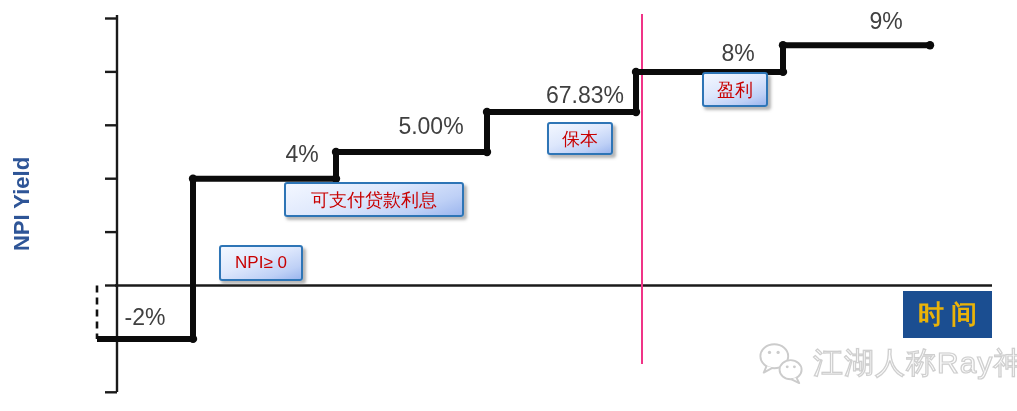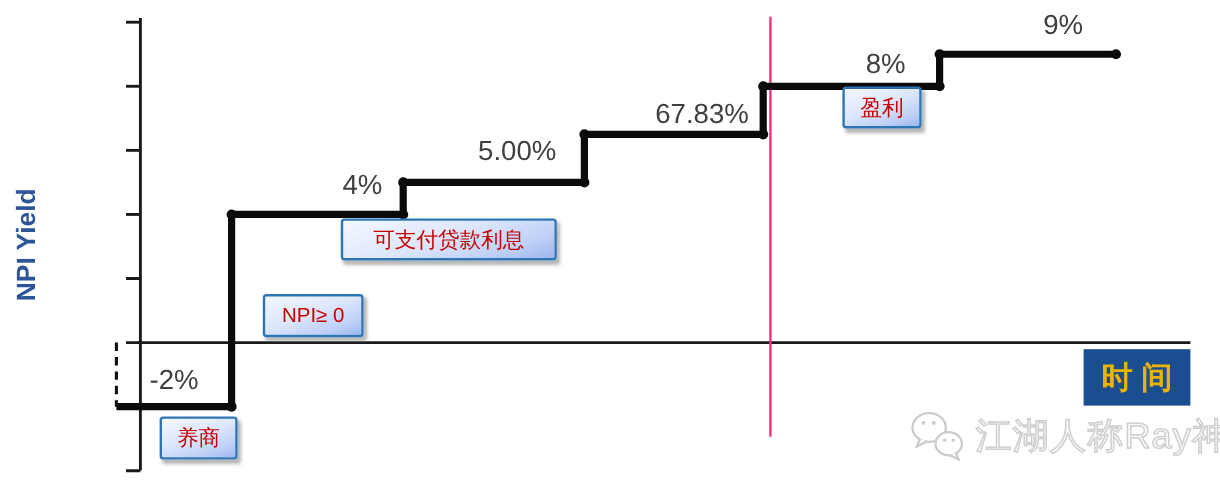--- a/index.html
+++ b/index.html
@@ -81,23 +81,23 @@
   <div class="axis-title-y">NPI Yield</div>
 
   <div class="val-label" style="left:145px;top:317px;">-2%</div>
   <div class="val-label" style="left:302px;top:154px;">4%</div>
   <div class="val-label" style="left:431px;top:126px;">5.00%</div>
   <div class="val-label" style="left:585px;top:95px;">67.83%</div>
   <div class="val-label" style="left:738px;top:53px;">8%</div>
   <div class="val-label" style="left:886px;top:21px;">9%</div>
 
 
-  <div class="callout" style="left:133px;top:347px;width:65px;height:36px;">养商</div>
   <div class="callout" style="left:199px;top:245px;width:84px;height:36px;font-size:17px;margin-left:20px;">NPI≥ 0</div>
   <div class="callout" style="left:284px;top:182px;width:180px;height:35px;">可支付贷款利息</div>
+  <div class="callout" style="left:547px;top:122px;width:66px;height:33px;">保本</div>
   <div class="callout" style="left:702px;top:72px;width:66px;height:35px;">盈利</div>
 
   <div class="timeline-box">时间</div>
 
   <div class="watermark">
     <svg width="48" height="46" viewBox="0 0 50 48">
       <ellipse cx="18" cy="17" rx="14.5" ry="12.5" fill="#ffffff" stroke="#cccccc" stroke-width="2"></ellipse>
       <path d="M10 27 L7 34 L16 29" fill="#ffffff" stroke="#cccccc" stroke-width="2" stroke-linejoin="round"></path>
       <circle cx="13" cy="13" r="1.7" fill="#cccccc"></circle>
       <circle cx="22" cy="13" r="1.7" fill="#cccccc"></circle>

